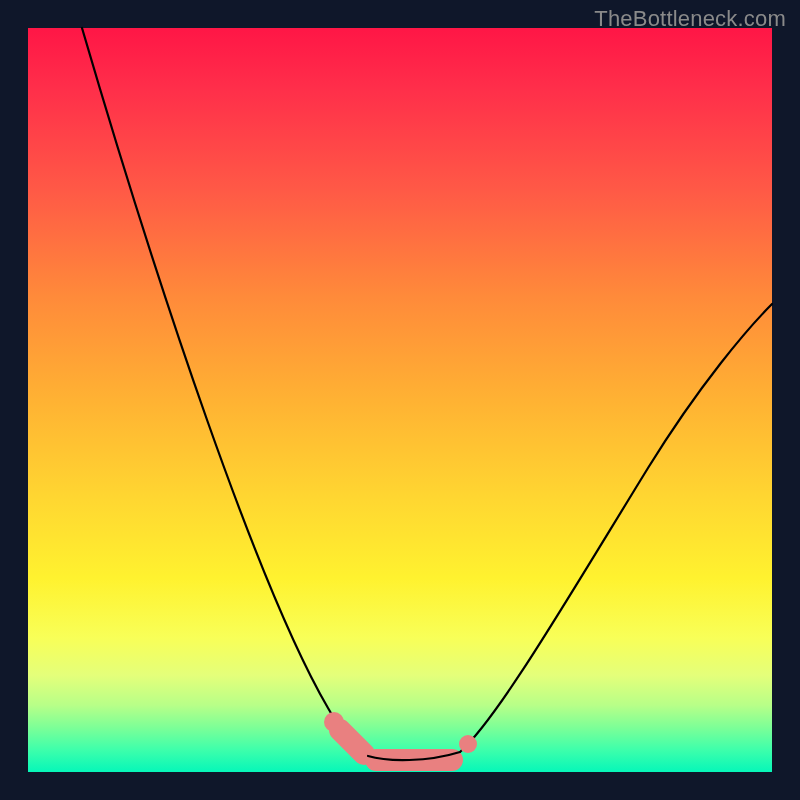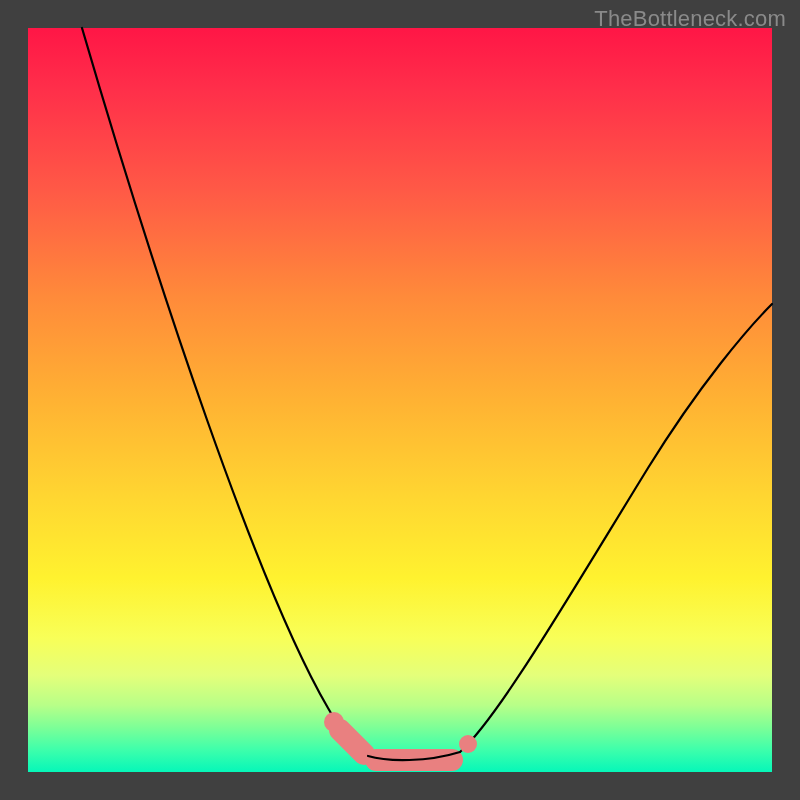--- a/index.html
+++ b/index.html
@@ -10,21 +10,21 @@
     background: #000;
     overflow: hidden;
     font-family: Arial, Helvetica, sans-serif;
   }
   .frame {
     position: absolute;
     left: 0;
     top: 0;
     width: 800px;
     height: 800px;
-    background: #404040;
+    background: #0f172a;
   }
   .plot-area {
     position: absolute;
     left: 28px;
     top: 28px;
     width: 744px;
     height: 744px;
     
     background: linear-gradient(to bottom,
       #ff1646 0%,

